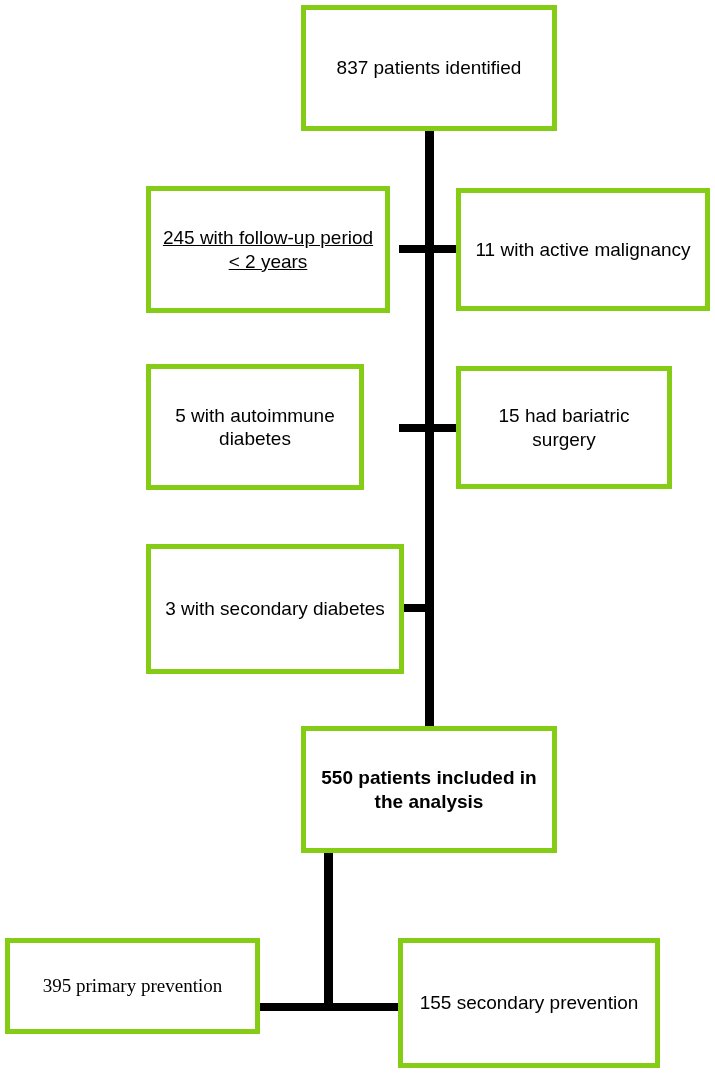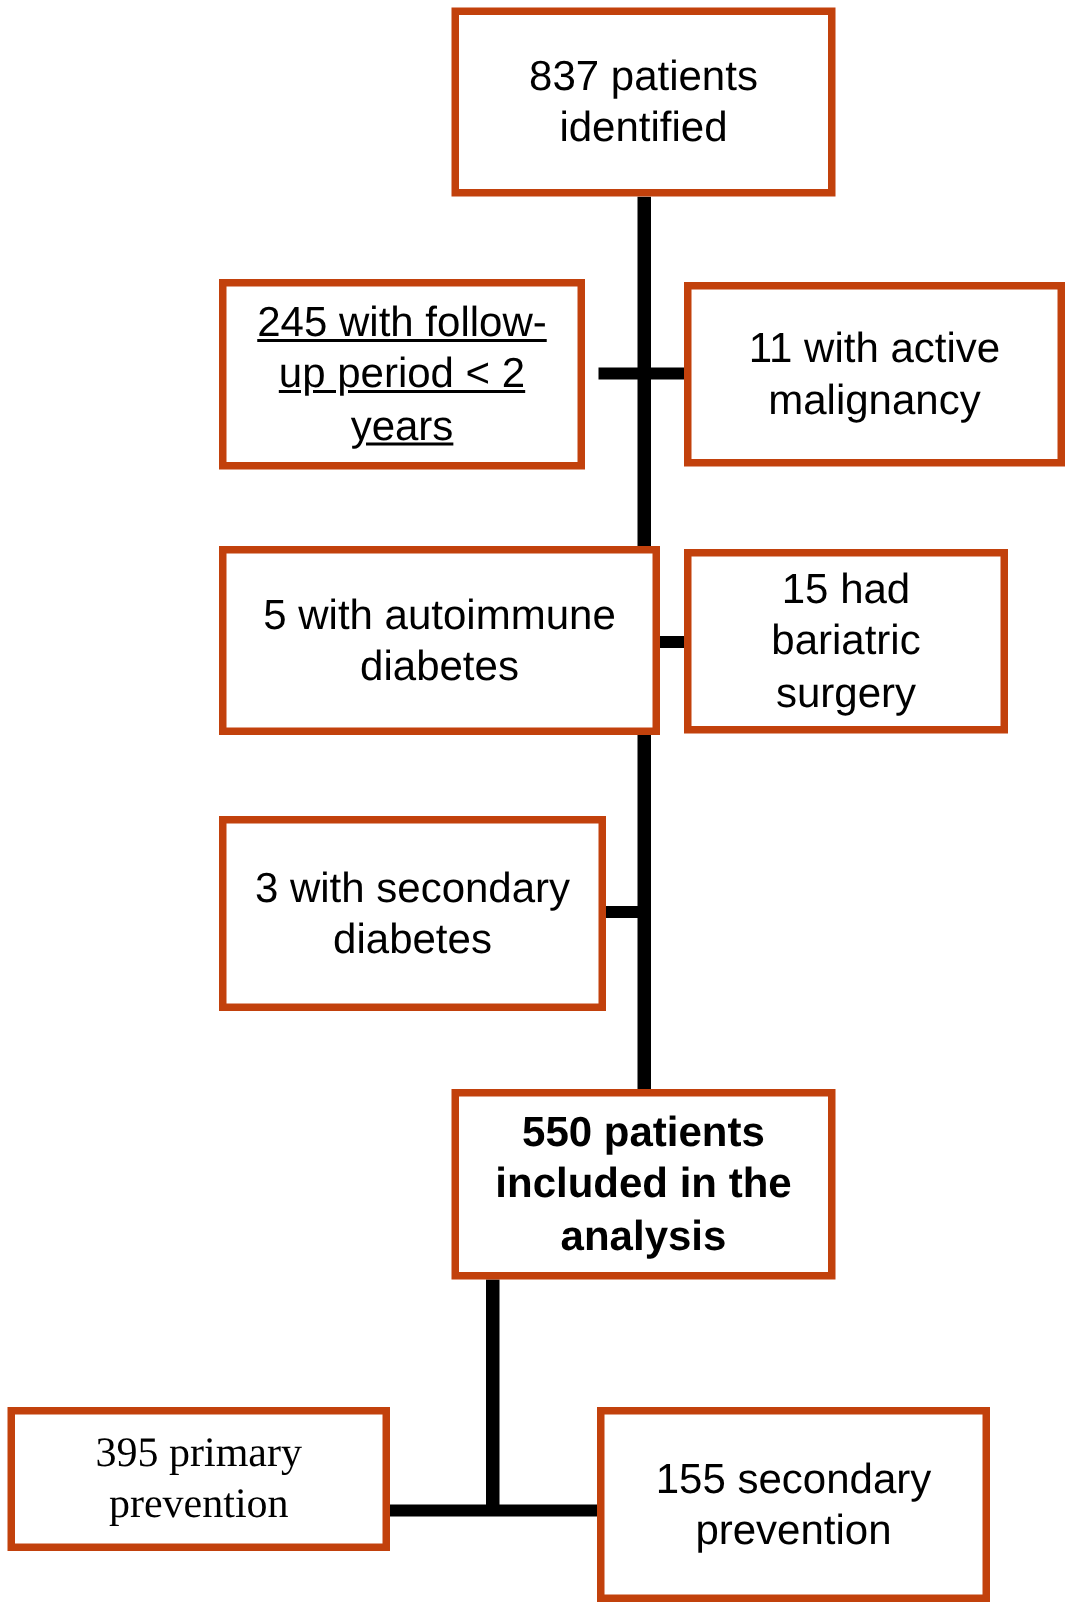--- a/index.html
+++ b/index.html
@@ -11,27 +11,27 @@
     position: relative;
     width: 715px;
     height: 1074px;
     background: #ffffff;
     font-family: "Liberation Sans", sans-serif;
     overflow: hidden;
   }
   .node {
     position: absolute;
     box-sizing: border-box;
-    border: 5px solid #c2410c;
+    border: 5px solid #84cc16;
     background: #ffffff;
     display: flex;
     align-items: center;
     text-align: center;
     color: #000000;
-    font-size: 28px;
+    font-size: 19px;
     line-height: 1.22;
     padding: 2px 8px;
     z-index: 3;
   }
   .node .label {
     display: block;
     width: 100%;
   }
   .connector {
     position: absolute;
@@ -62,21 +62,21 @@
     <span class="label">837 patients identified</span>
   </div>
 
   <div class="node" style="left:146px; top:186px; width:244px; height:127px;text-decoration:underline;">
     <span class="label">245 with follow-up period &lt; 2 years</span>
   </div>
   <div class="node" style="left:456px; top:188px; width:254px; height:123px;">
     <span class="label">11 with active malignancy</span>
   </div>
 
-  <div class="node" style="left:146px; top:364px; width:294px; height:126px;">
+  <div class="node" style="left:146px; top:364px; width:218px; height:126px;">
     <span class="label">5 with autoimmune diabetes</span>
   </div>
   <div class="node" style="left:456px; top:366px; width:216px; height:123px;">
     <span class="label">15 had bariatric surgery</span>
   </div>
 
   <div class="node" style="left:146px; top:544px; width:258px; height:130px;">
     <span class="label">3 with secondary diabetes</span>
   </div>
 

